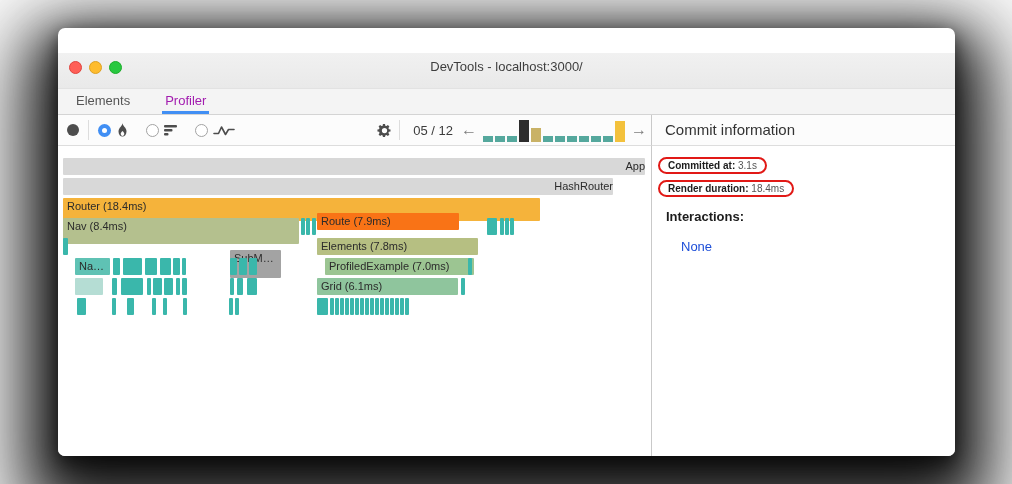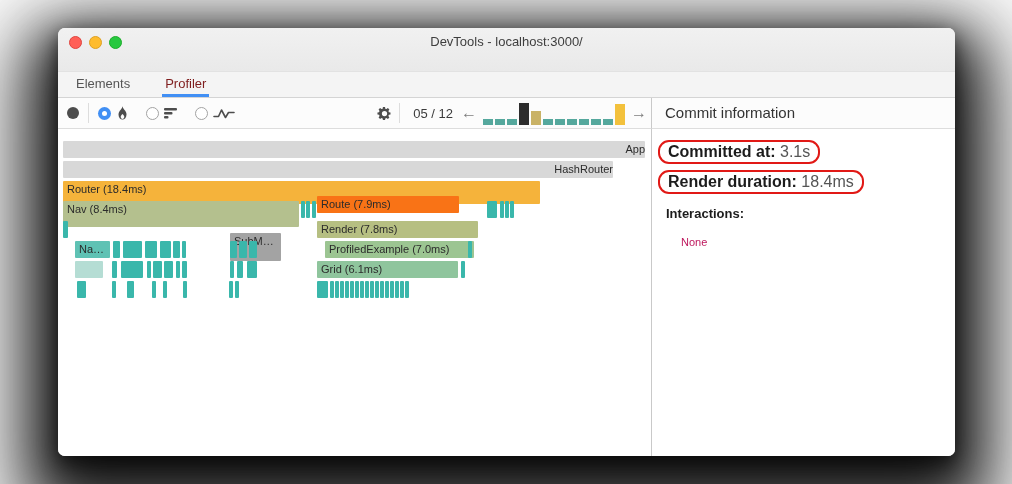--- a/index.html
+++ b/index.html
@@ -9,35 +9,35 @@
 
   .window {
     position:absolute; left:58px; top:28px; width:897px; height:428px;
     background:#ffffff; border-radius:7px; overflow:hidden;
     box-shadow: 0 6px 18px rgba(0,0,0,.55),
                 0 24px 55px 18px rgba(0,0,0,.84),
                 0 45px 95px 42px rgba(0,0,0,.58);
   }
 
   
-  .titlebar { position:relative; height:44px;
-    background:linear-gradient(#f1f1f1,#e9e9e9); border-bottom:1px solid #e2e2e2; }
+  .titlebar { position:relative; height:36px;
+    background:linear-gradient(#f1f1f1,#e9e9e9); border-bottom:1px solid #e2e2e2;margin-top:25px; }
   .traffic { position:absolute; left:11px; top:7.5px; display:flex; gap:7px; }
   .light { width:13px; height:13px; border-radius:50%; display:inline-block; }
   .light.red    { background:#ff5f57; border:1px solid #e0443e; }
   .light.yellow { background:#febc2e; border:1px solid #dea123; }
   .light.green  { background:#28c840; border:1px solid #1dad2b; }
   .title { text-align:center; line-height:27px; font-size:13px; color:#3e3e3e; }
 
   
   .tabbar { display:flex; height:26px; background:#f4f4f4;
             border-bottom:1px solid #d4d4d4; padding-left:15px; gap:29px; }
   .tab { font-size:13px; color:#565656; line-height:24px; padding:0 3px;
          cursor:default; }
-  .tab.active { color:#7f1d1d; box-shadow: inset 0 -3px 0 #418ff4; }
+  .tab.active { color:#a21caf; box-shadow: inset 0 -3px 0 #418ff4; }
 
   
   .header-row { display:flex; height:31px; }
   .toolbar { width:594px; min-width:594px; background:#fcfcfc;
              border-right:1px solid #c9c9c9; border-bottom:1px solid #ddd;
              display:flex; align-items:center; }
   .panel-header { flex:1; background:#fcfcfc; border-bottom:1px solid #ddd;
                   font-size:15px; color:#333; line-height:29px; padding-left:13px; }
 
   .record-dot { width:12px; height:12px; border-radius:50%; background:#4d4d4d;
@@ -68,24 +68,24 @@
          line-height:17px; padding-left:4px; white-space:nowrap; overflow:hidden;
          border-radius:1px; cursor:default; }
   .seg-gray  { background-image:radial-gradient(rgba(0,0,0,.05) 1px, transparent 1.4px);
                background-size:4px 4px;text-align:right; }
   .seg-faded { background-image:radial-gradient(rgba(255,255,255,.8) 1px, transparent 1.7px);
                background-size:5px 5px; }
 
   .right-panel { flex:1; background:#fff; padding:7px 14px; }
   .red-box { display:inline-block; border:2px solid #e11916; border-radius:11px;
              padding:1px 8px; margin-left:-8px; }
-  .info-line { font-size:16px; color:#555; margin-top:4px; }
+  .info-line { font-size:10px; color:#555; margin-top:4px; }
   .info-line b { color:#1c1c1c; }
   .interactions-line { font-size:13px; color:#1c1c1c; font-weight:bold; margin-top:12px; }
-  .none-line { font-size:11px; color:#be185d; margin-top:15px; padding-left:15px; }
+  .none-line { font-size:13px; color:#1d4ed8; margin-top:15px; padding-left:15px; }
 </style>
 </head>
 <body>
 
 <div class="canvas">
   <div class="window">
 
     <div class="titlebar">
       <div class="traffic">
         <span class="light red"></span>
@@ -165,21 +165,21 @@
           <div class="seg seg-teal" style="left: 243px; top: 72px; width: 3px; height: 17px; background: rgb(58, 183, 171);"></div>
           <div class="seg seg-teal" style="left: 248px; top: 72px; width: 4px; height: 17px; background: rgb(58, 183, 171);"></div>
           <div class="seg seg-teal" style="left: 254px; top: 72px; width: 3px; height: 17px; background: rgb(58, 183, 171);"></div>
           <div class="seg seg-sage" style="left: 259px; top: 67px; width: 142px; height: 17px; background: #f97316;">Route (7.9ms)</div>
           <div class="seg seg-teal" style="left: 429px; top: 72px; width: 10px; height: 17px; background: rgb(58, 183, 171);"></div>
           <div class="seg seg-teal" style="left: 442px; top: 72px; width: 3px; height: 17px; background: rgb(58, 183, 171);"></div>
           <div class="seg seg-teal" style="left: 447px; top: 72px; width: 3px; height: 17px; background: rgb(58, 183, 171);"></div>
           <div class="seg seg-teal" style="left: 452px; top: 72px; width: 4px; height: 17px; background: rgb(58, 183, 171);"></div>
           <div class="seg seg-teal" style="left: 5px; top: 92px; width: 5px; height: 17px; background: rgb(58, 183, 171);"></div>
           <div class="seg seg-tealSage" style="left: 172px; top: 104px; width: 51px; height: 28px; background: #a3a3a3;">SubM…</div>
-          <div class="seg seg-olive" style="left: 259px; top: 92px; width: 161px; height: 17px; background: rgb(182, 191, 130);">Render (7.8ms)</div>
+          <div class="seg seg-olive" style="left: 259px; top: 92px; width: 161px; height: 17px; background: rgb(182, 191, 130);">Elements (7.8ms)</div>
           <div class="seg seg-tealLt" style="left: 17px; top: 112px; width: 35px; height: 17px; background: rgb(95, 194, 180);">Na…</div>
           <div class="seg seg-teal" style="left: 55px; top: 112px; width: 7px; height: 17px; background: rgb(58, 183, 171);"></div>
           <div class="seg seg-teal" style="left: 65px; top: 112px; width: 19px; height: 17px; background: rgb(58, 183, 171);"></div>
           <div class="seg seg-teal" style="left: 87px; top: 112px; width: 12px; height: 17px; background: rgb(58, 183, 171);"></div>
           <div class="seg seg-teal" style="left: 102px; top: 112px; width: 11px; height: 17px; background: rgb(58, 183, 171);"></div>
           <div class="seg seg-teal" style="left: 115px; top: 112px; width: 7px; height: 17px; background: rgb(58, 183, 171);"></div>
           <div class="seg seg-teal" style="left: 124px; top: 112px; width: 4px; height: 17px; background: rgb(58, 183, 171);"></div>
           <div class="seg seg-teal" style="left: 172px; top: 112px; width: 7px; height: 17px; background: rgb(58, 183, 171);"></div>
           <div class="seg seg-teal" style="left: 181px; top: 112px; width: 8px; height: 17px; background: rgb(58, 183, 171);"></div>
           <div class="seg seg-teal" style="left: 191px; top: 112px; width: 8px; height: 17px; background: rgb(58, 183, 171);"></div>

